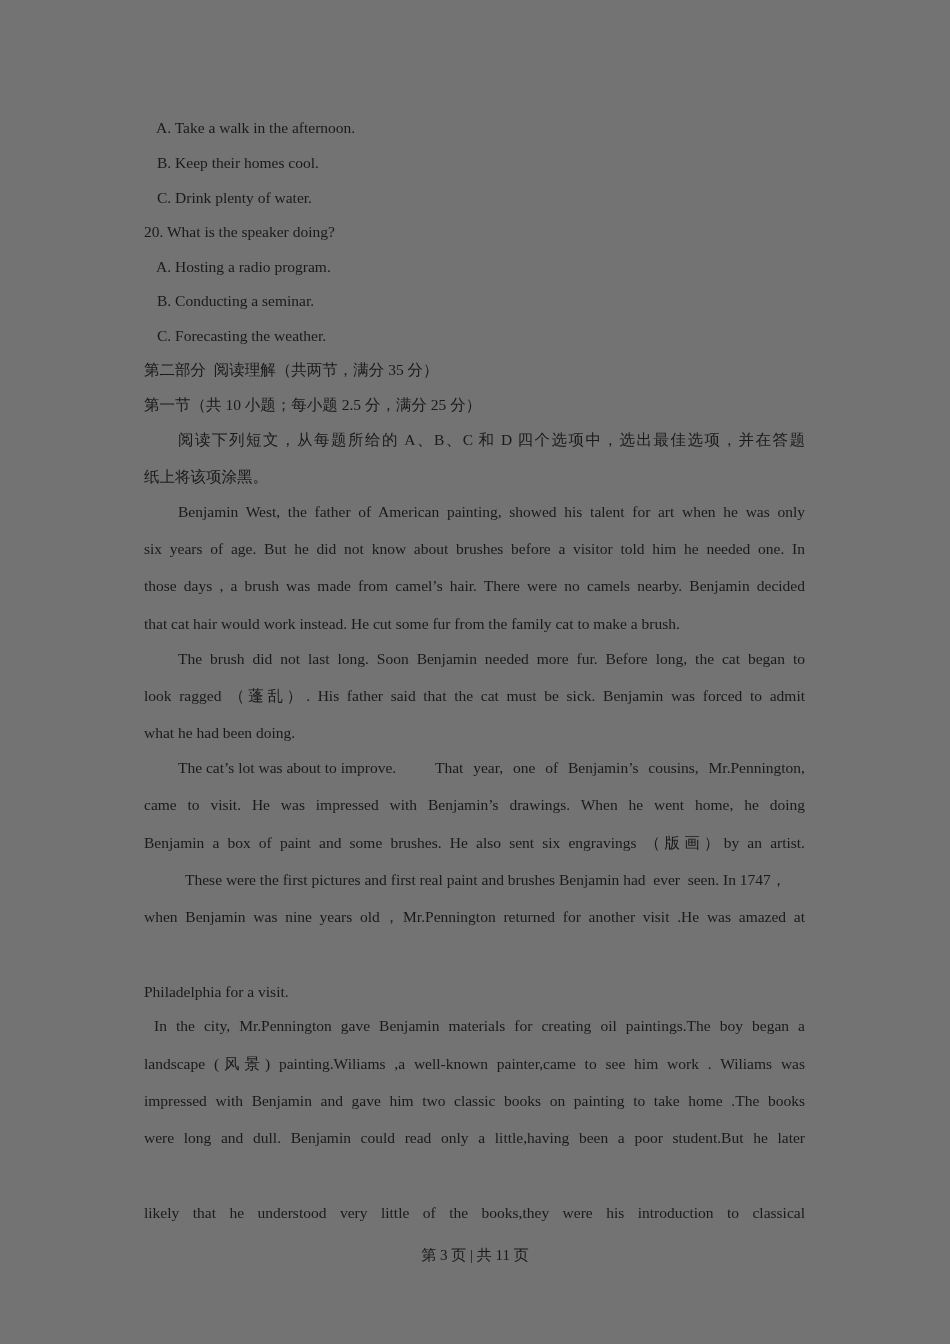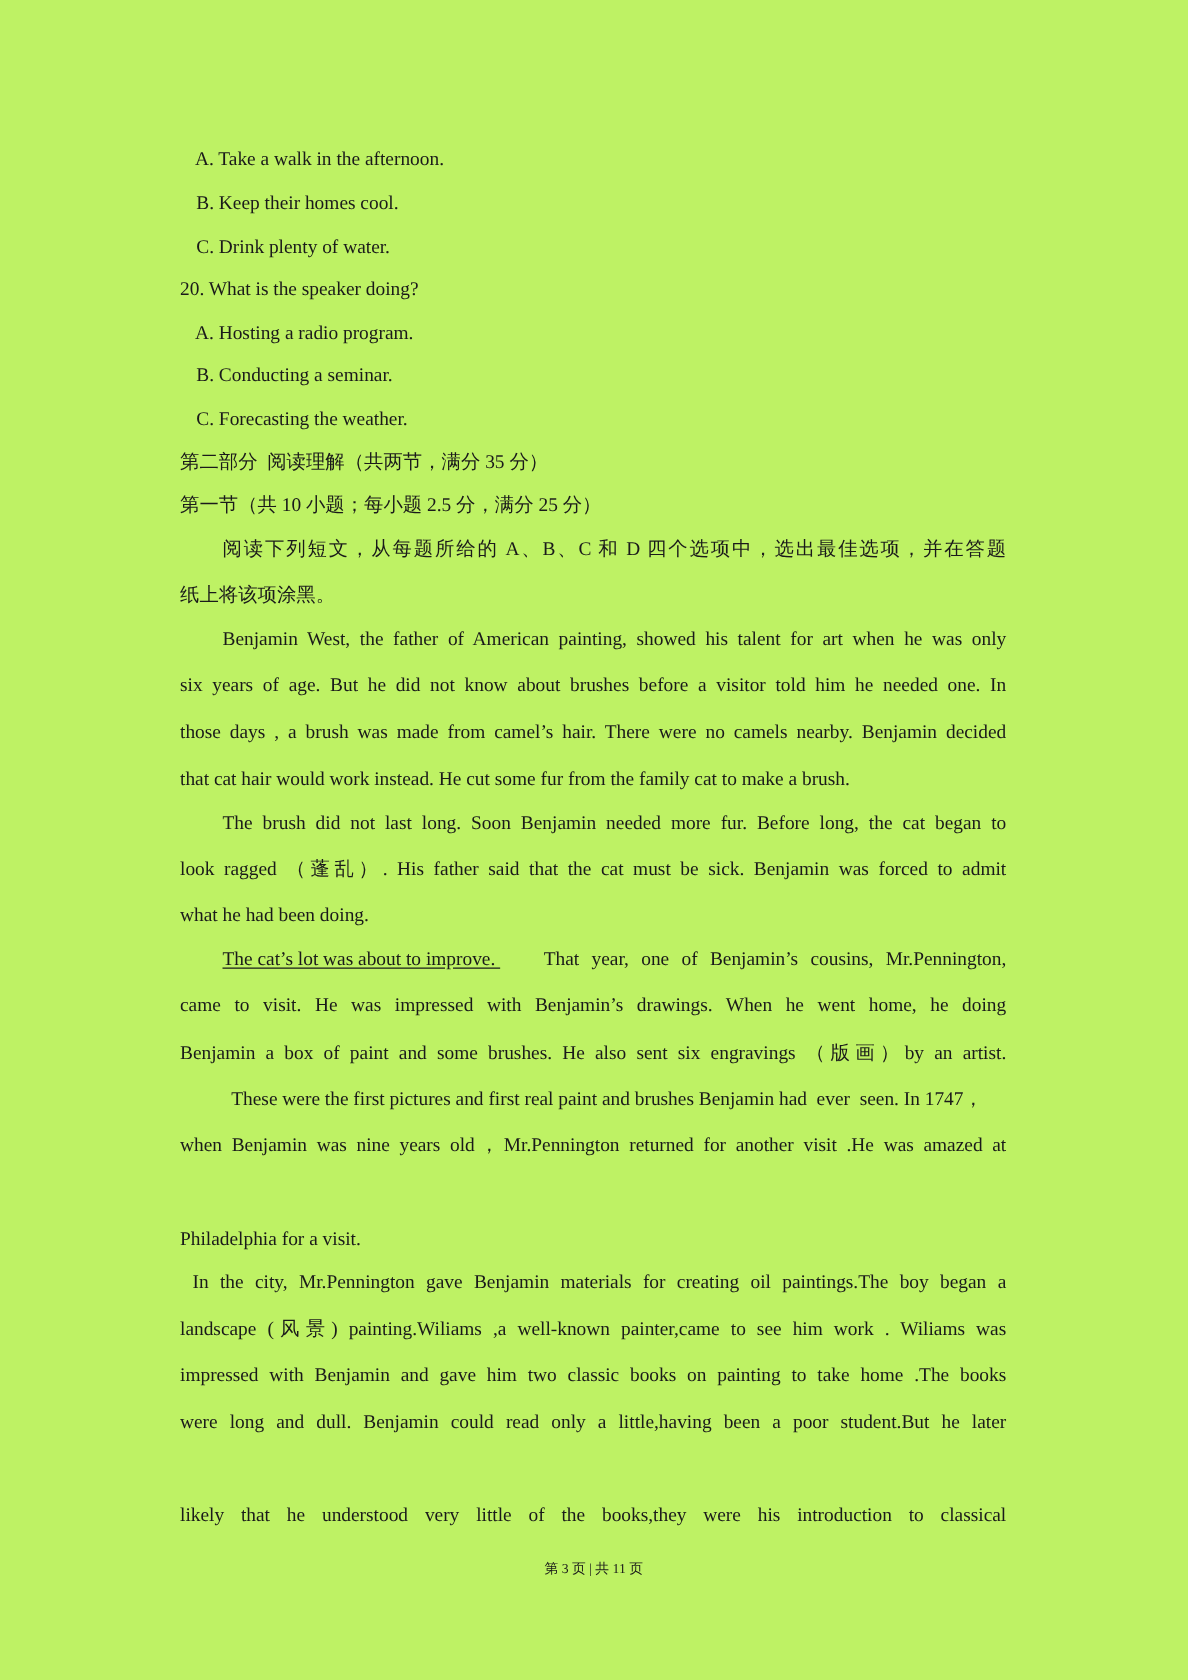--- a/index.html
+++ b/index.html
@@ -1,23 +1,23 @@
 <!DOCTYPE html>
 <html><head>
   <meta charset="utf-8">
   <style>
     html, body { margin: 0; padding: 0; background: #ffffff; }
     body { width: 950px; height: 1344px; position: relative; overflow: hidden;
            font-family: "Liberation Serif", "DejaVu Serif", serif; color: #1a1a1a; }
-    .page { position: absolute; left: 0; top: 0; width: 950px; height: 1344px; background: #bef264; }
+    .page { position: absolute; left: 0; top: 0; width: 950px; height: 1344px; background: #737373; }
     .line { position: absolute; font-size: 15.5px; line-height: 20px; white-space: pre; }
     .just { left: 144px; width: 661px; text-align: justify; text-align-last: justify; white-space: normal; }
-    .u { text-decoration: underline; text-underline-offset: 2px; }
+    .u { text-underline-offset: 2px; }
     .footer { position: absolute; top: 1245px; left: 0; width: 950px; text-align: center;
-              font-size: 11px; line-height: 20px; }
+              font-size: 15px; line-height: 20px; }
   </style>
 </head>
 <body>
 
 <div class="page">
 
   <div class="line" style="left:156px;top:118px;">A. Take a walk in the afternoon.</div>
   <div class="line" style="left:157px;top:153px;">B. Keep their homes cool.</div>
   <div class="line" style="left:157px;top:188px;">C. Drink plenty of water.</div>
 

